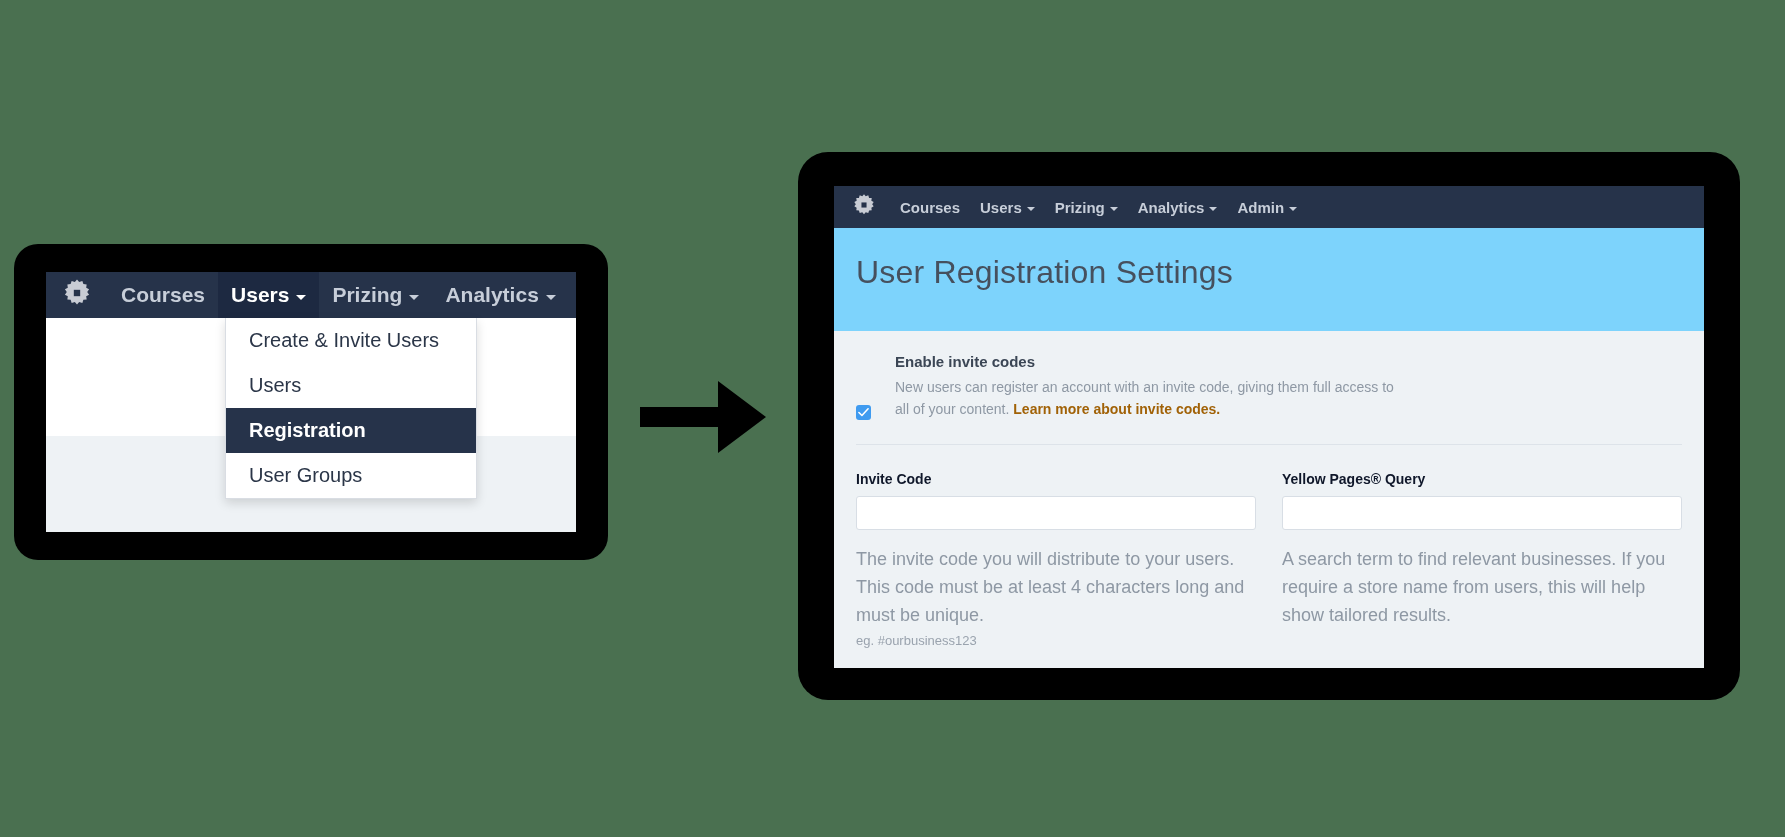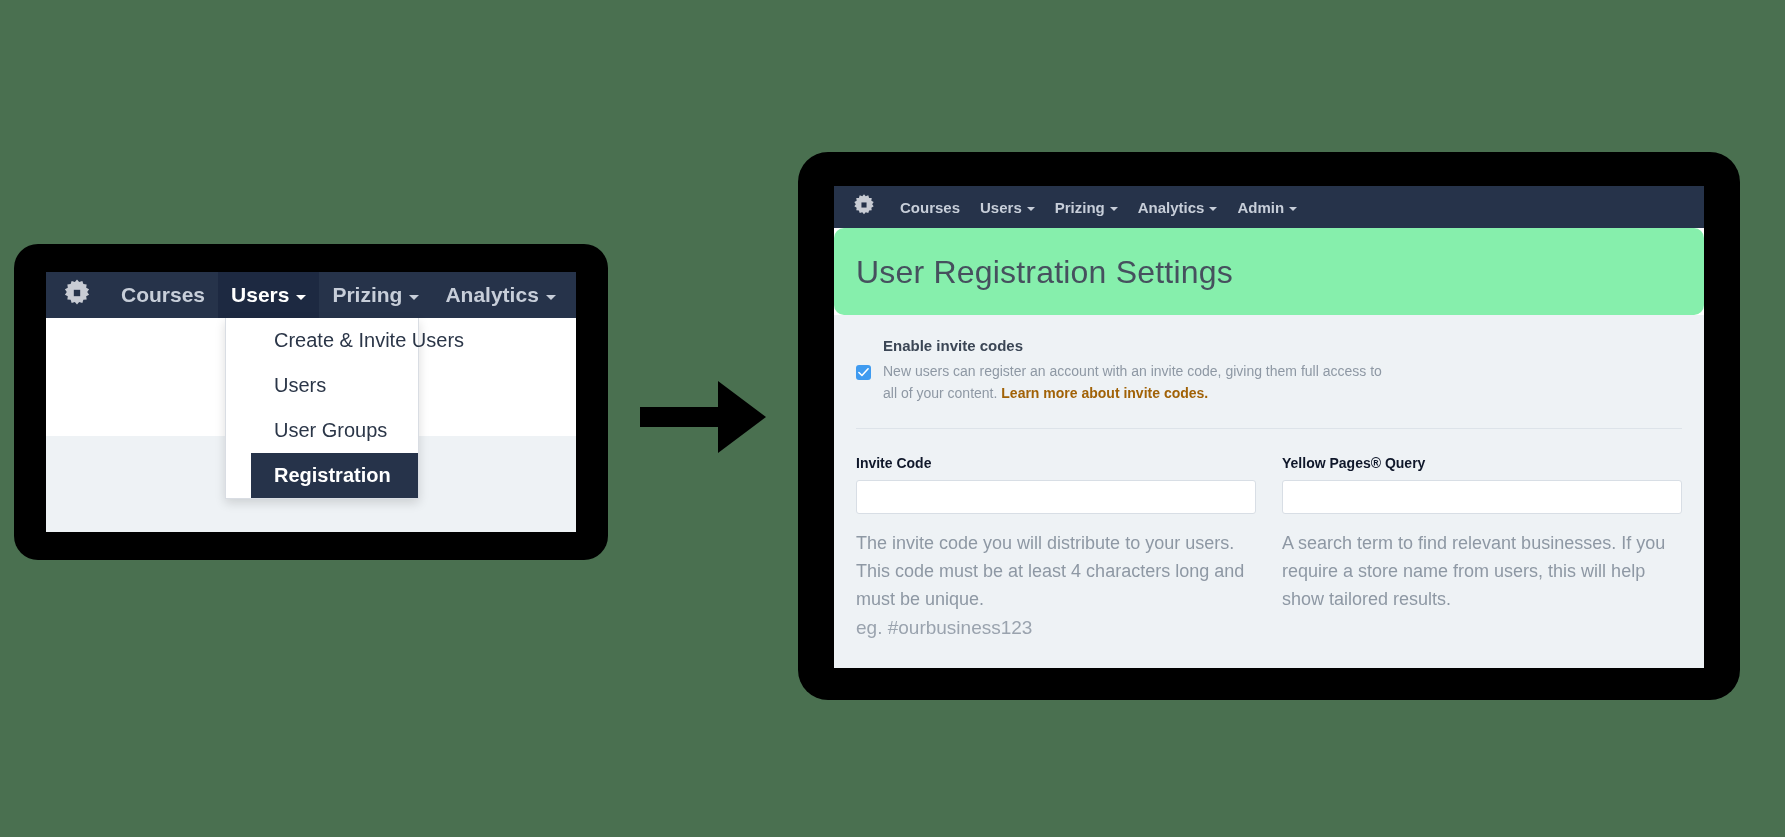--- a/index.html
+++ b/index.html
@@ -86,27 +86,26 @@
 
   
   .left-body { position: relative; width: 100%; height: 214px; background: #ffffff; }
   .left-body-strip {
     position: absolute; left: 0; right: 0; top: 118px; bottom: 0;
     background: #eef2f5;
   }
   .dropdown-menu {
     position: absolute;
     left: 179px; top: 0;
-    width: 194px;
+    width: 252px;
     background: #ffffff;
     border: 1px solid #d9dde3;
     border-top: none;
     box-shadow: 0 4px 10px rgba(0,0,0,0.14);
     z-index: 5;
-    padding-left: 25px;
   }
   .dropdown-item {
     padding: 11px 0 11px 23px;
     font-size: 20px;
     color: #2b3648;
     cursor: pointer;
     white-space: nowrap;
   }
   .dropdown-item.selected {
     background: #26334a;
@@ -116,37 +115,36 @@
 
   
   .arrow-wrap {
     position: absolute;
     left: 640px; top: 375px;
     width: 128px; height: 84px;
   }
 
   
   .page-header {
-    background: #86efac;
-    padding: 26px 22px 24px 22px;
-    border-radius: 10px;
+    background: #7dd3fc;
+    padding: 26px 22px 40px 22px;
   }
   .page-title {
     font-size: 32px;
     font-weight: normal;
     color: #46505e;
     margin: 0;
     letter-spacing: 0.2px;
   }
   .page-content {
     background: #eef2f5;
     padding: 22px 22px 0 22px;
     height: 100%;
   }
-  .checkbox-row { display: flex; align-items: center; }
+  .checkbox-row { display: flex; align-items: flex-end; gap: 12px; }
   .checkbox {
     width: 15px; height: 15px;
     background: #3f9bf0;
     border-radius: 3px;
     margin-top: 3px;
     margin-right: 12px;
     flex: none;
     position: relative;
     cursor: pointer;
   }
@@ -195,21 +193,21 @@
     color: #3b4655;
     outline: none;
   }
   .field-help {
     font-size: 18px;
     color: #8e98a4;
     line-height: 1.55;
     margin-top: 16px;
   }
   .field-eg {
-    font-size: 19px;
+    font-size: 13px;
     color: #9aa3ae;
     margin-top: 3px;
   }
 </style>
 </head>
 <body>
 
 <div class="device device-left">
   <div class="screen screen-left">
 
@@ -242,25 +240,25 @@
     <div class="left-body">
       <div class="left-body-strip"></div>
 
       <div class="dropdown-menu">
         <div class="dropdown-item">
           <span>Create &amp; Invite Users</span>
         </div>
         <div class="dropdown-item">
           <span>Users</span>
         </div>
+        <div class="dropdown-item selected">
+          <span>Registration</span>
+        </div>
         <div class="dropdown-item">
           <span>User Groups</span>
-        </div>
-        <div class="dropdown-item selected">
-          <span>Registration</span>
         </div>
       </div>
     </div>
 
   </div>
 </div>
 
 <div class="arrow-wrap">
   <svg width="128" height="84" viewBox="0 0 128 84">
     <path d="M0 32 L78 32 L78 6 L126 42 L78 78 L78 52 L0 52 Z" fill="#000000"></path>

